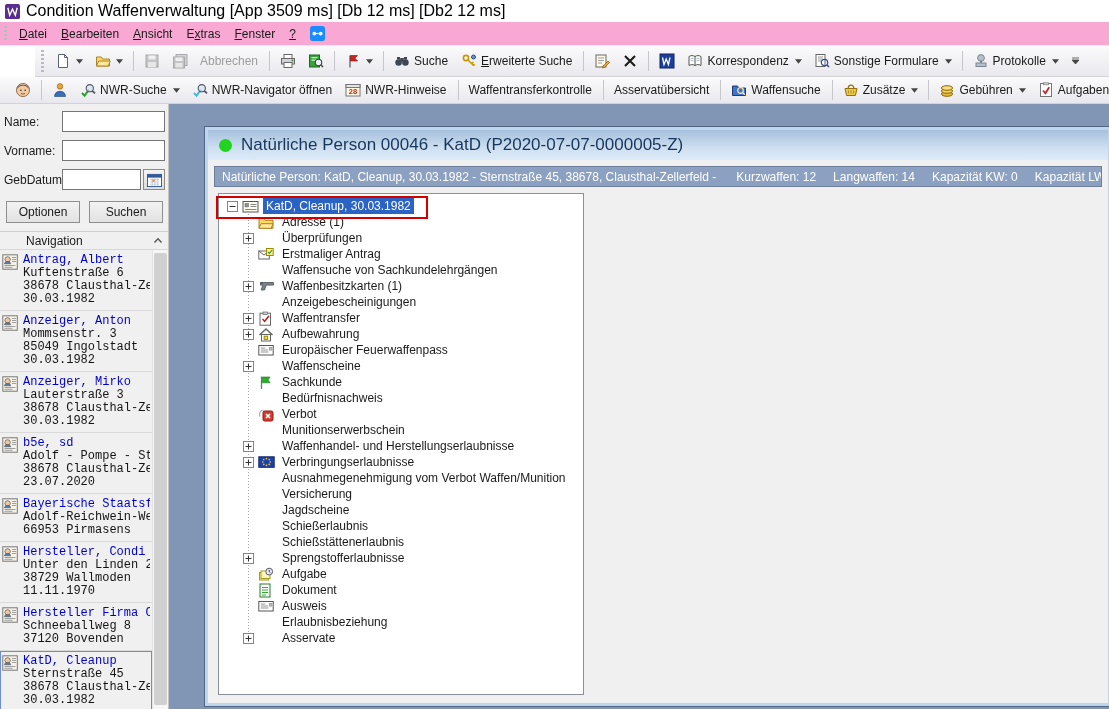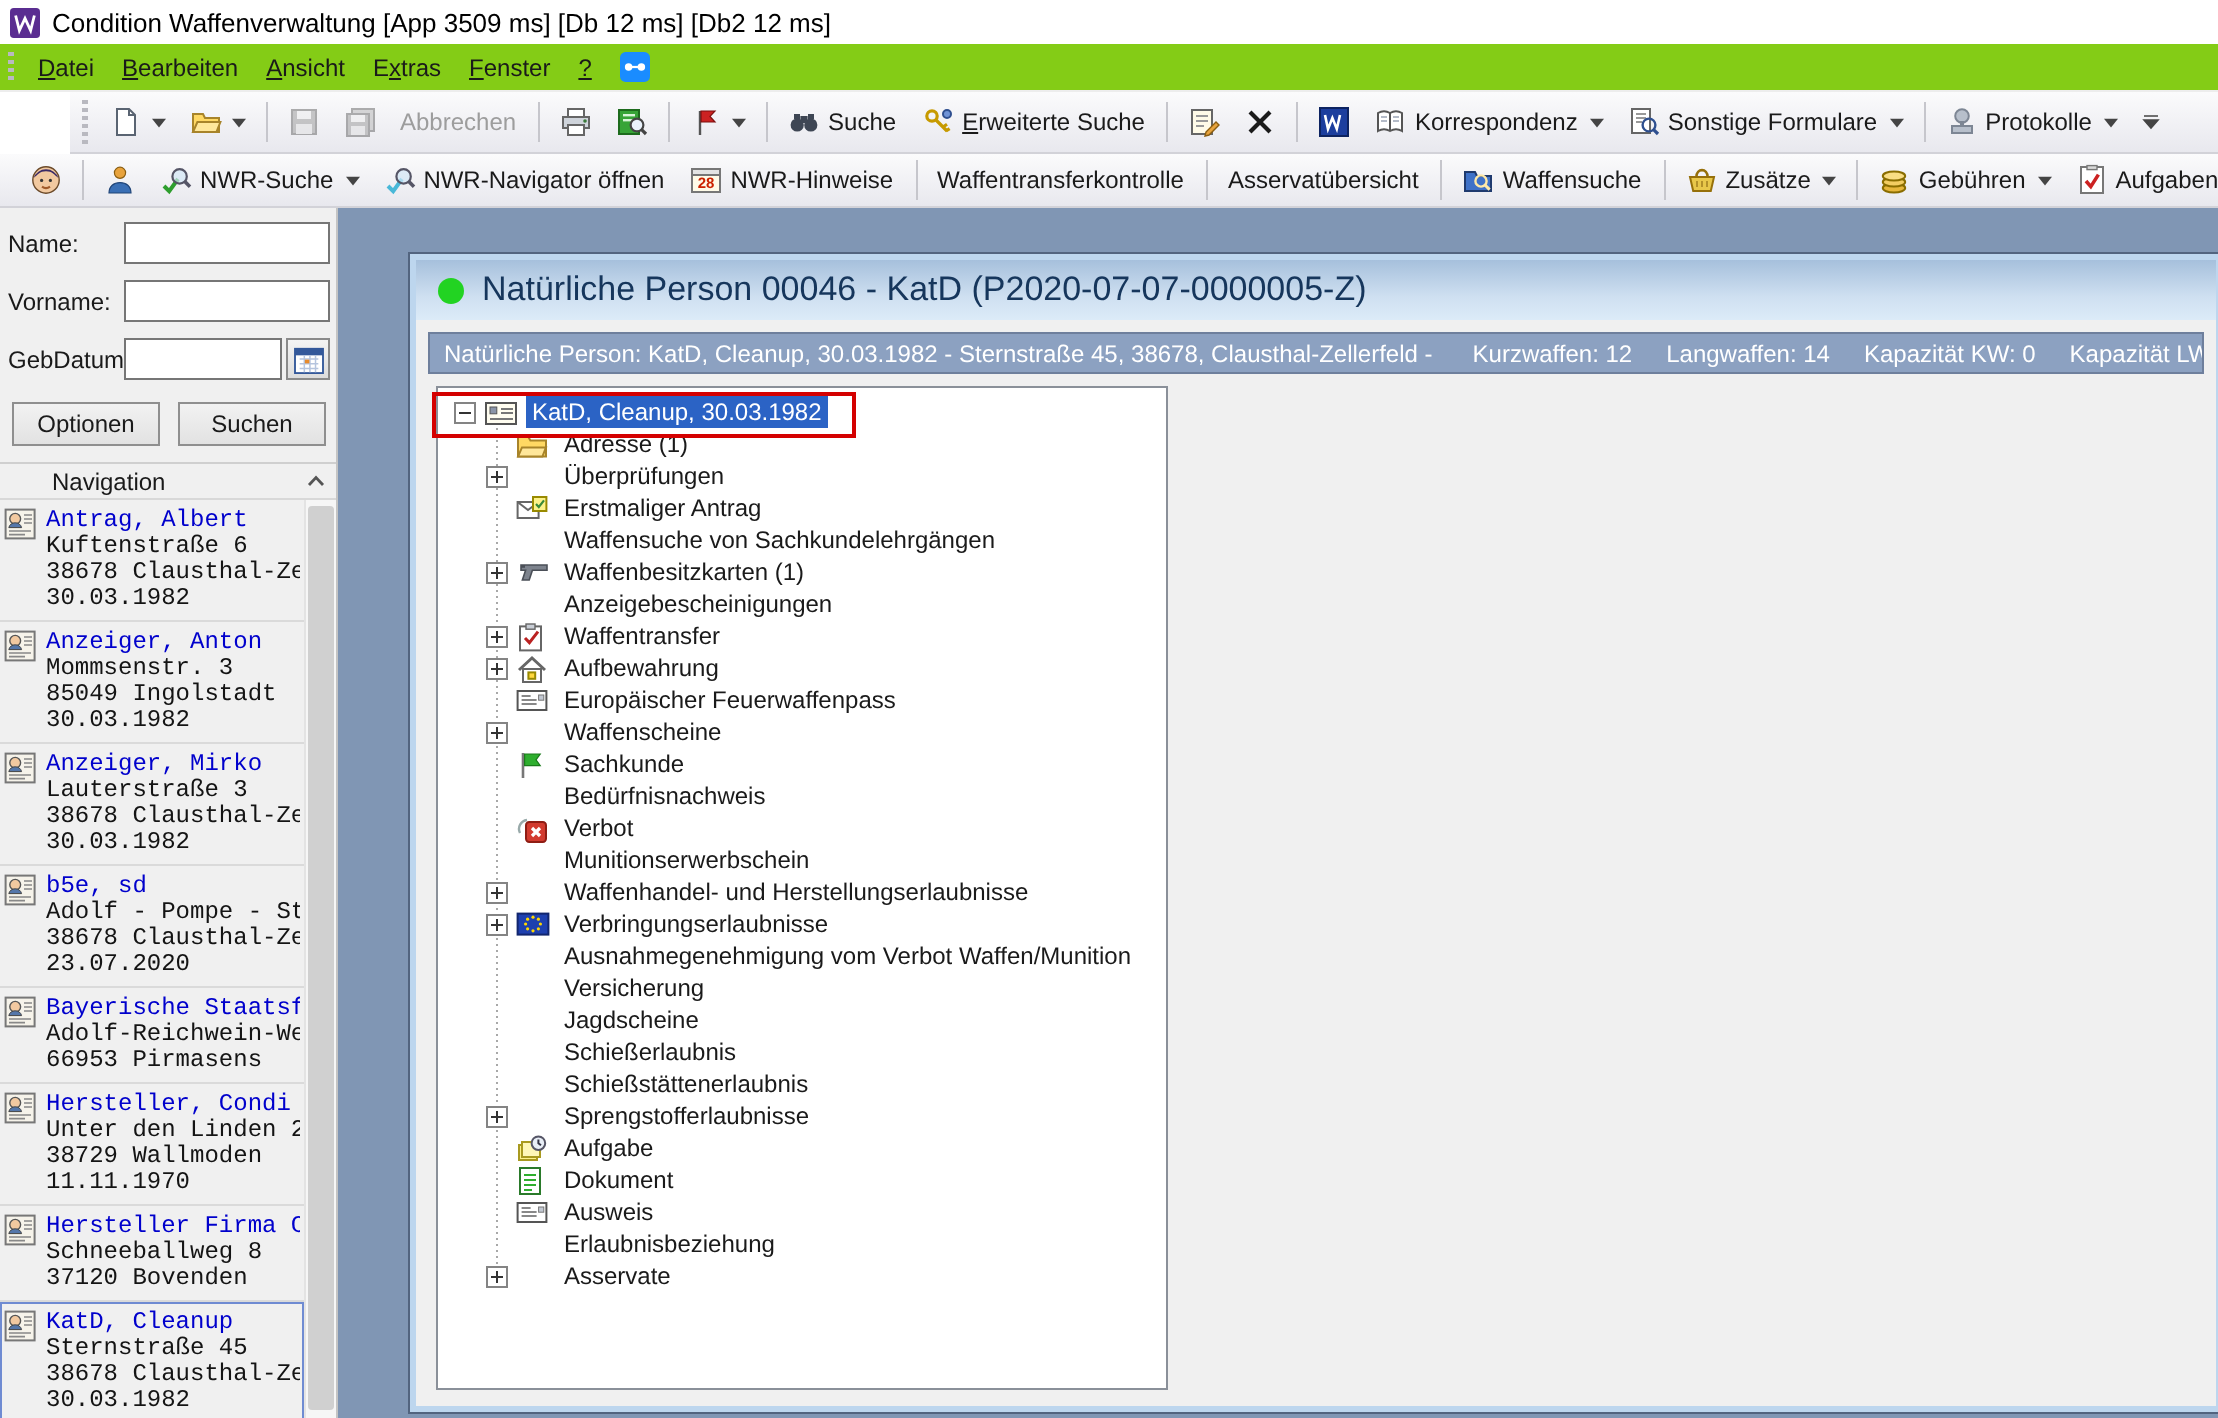--- a/index.html
+++ b/index.html
@@ -7,22 +7,22 @@
   body {
     width:1109px; height:709px; overflow:hidden;
     font-family:"Liberation Sans", sans-serif; font-size:12px; color:#1a1a1a;
     background:#fff;
   }
   svg { display:block; }
 
   
   .titlebar { height:22px; background:#ffffff; display:flex; align-items:center; gap:6px;
     padding-left:5px; }
-  .titlebar .ttext { font-size:13px; color:#000; }
-  .menubar { height:24px; background:#84cc16; display:flex; align-items:center; border-bottom:1px solid #ededed;}
+  .titlebar .ttext { font-size:16px; color:#000; }
+  .menubar { height:24px; background:#f9a8d4; display:flex; align-items:center; border-bottom:1px solid #ededed;}
   .menubar .menu-item { padding:3px 7px; cursor:default; }
   .grip { width:5px; align-self:stretch; margin:4px 4px 4px 3px;
     background:repeating-linear-gradient(to bottom,#b9b9c0 0 2px,transparent 2px 4px);
     background-size:3px 100%; background-repeat:no-repeat; background-position:1px 0; }
   .toolbar { display:flex; align-items:center; padding:0 2px;
     background:linear-gradient(#fbfbfc,#e8e8ee); border-bottom:1px solid #d2d2d8; }
   .tb1 { height:31px;margin-left:35px; }
   .tb2 { height:27px; }
   .tbbtn { display:flex; align-items:center; gap:4px; padding:2px 4px; margin:0 1px;
     border:1px solid transparent; border-radius:2px; white-space:nowrap; }

